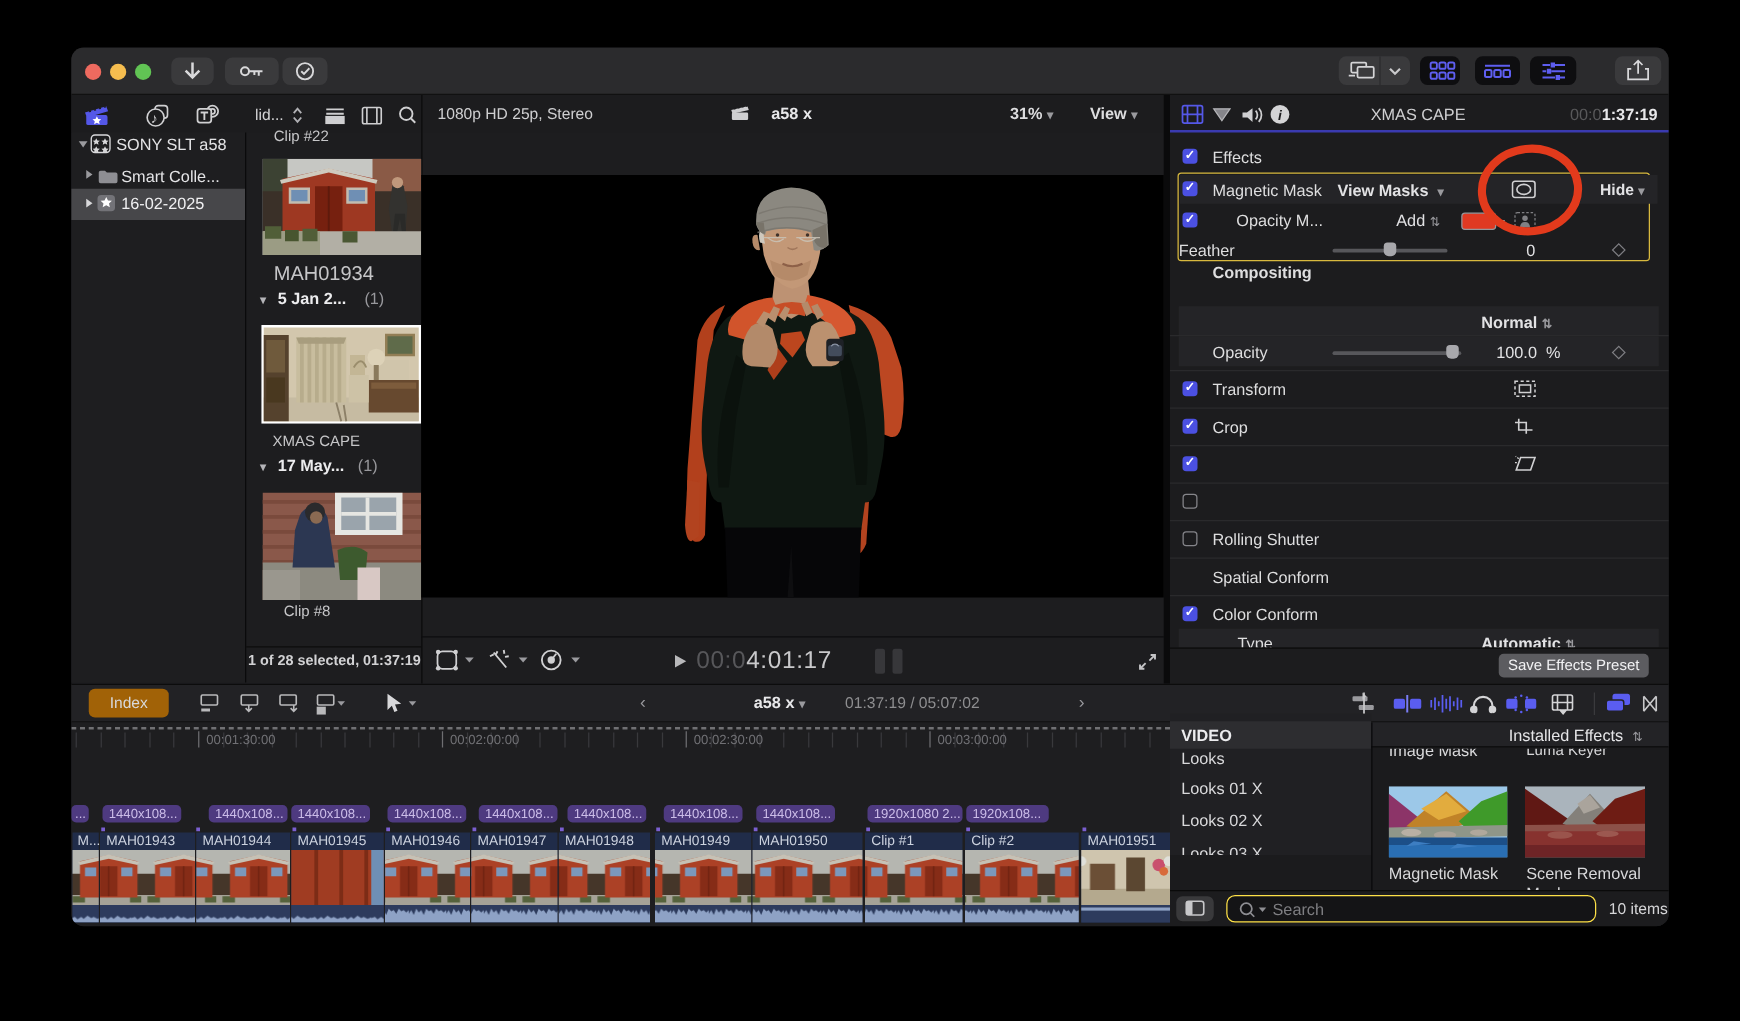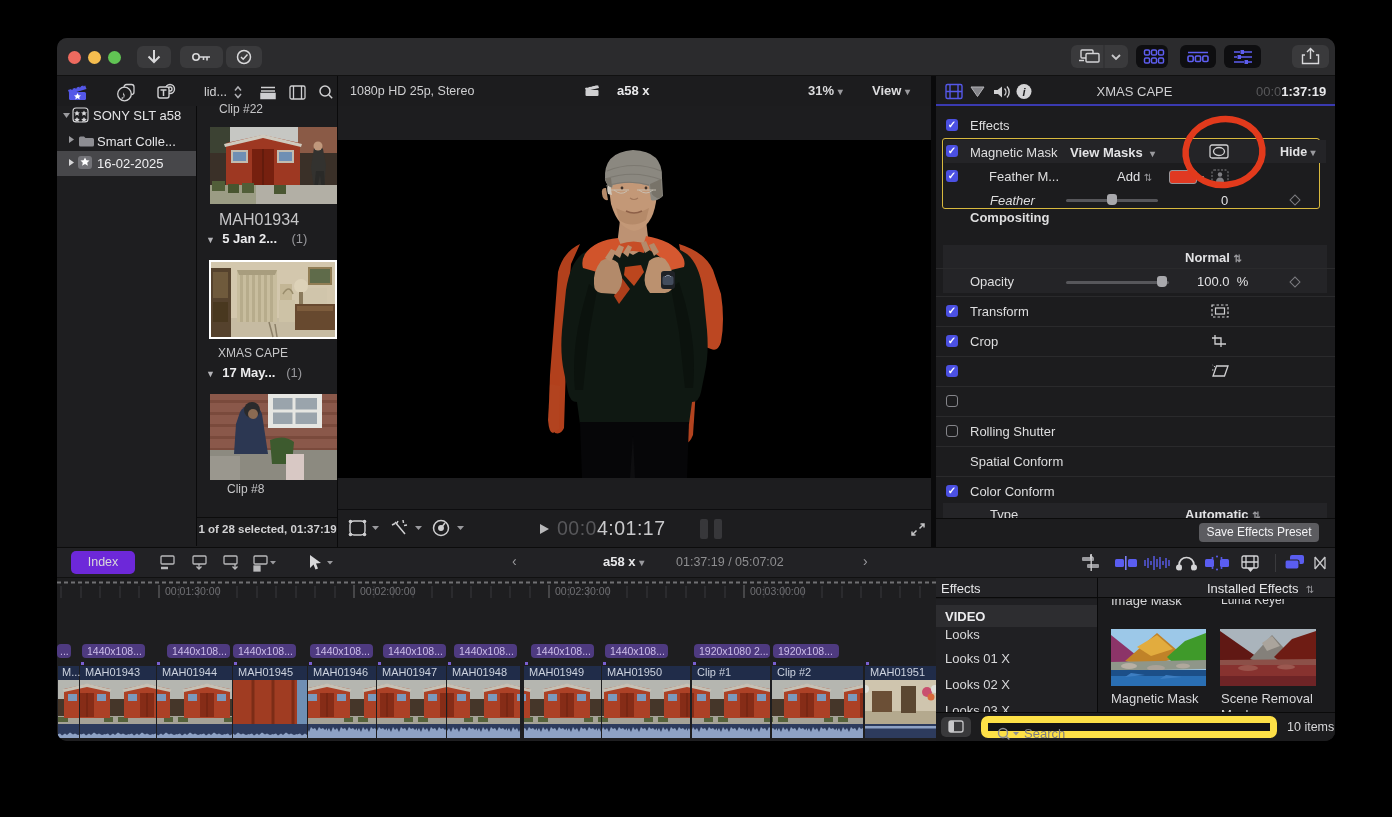--- a/index.html
+++ b/index.html
@@ -388,30 +388,30 @@
   <div class="abs" style="left:887px;top:102px;width:382px;height:23px;background:#242427;"></div>
   <div class="ckb" style="left:889px;top:107px;">✓</div>
   <div class="irow" style="top:107px;"><span style="margin-left:27px;">Magnetic Mask</span></div>
   <div class="abs tl" style="left:1013px;top:107px;font-weight:bold;color:#e2e2e4;">View Masks&nbsp; <span class="chev" style="font-size:10px;">▾</span></div>
   <svg class="abs" style="left:1152px;top:106px;" width="20" height="15" viewBox="0 0 20 15">
     <rect x="1" y="1" width="18" height="13" rx="2" stroke="#d0d0d2" stroke-width="1.3" fill="none"></rect>
     <ellipse cx="10" cy="7.5" rx="5.5" ry="4" stroke="#d0d0d2" stroke-width="1.3" fill="none"></ellipse>
   </svg>
   <div class="abs tl" style="left:1223px;top:107px;font-size:12.5px;font-weight:bold;">Hide <span class="chev" style="font-size:10px;">▾</span></div>
   <div class="ckb" style="left:889px;top:132px;">✓</div>
-  <div class="irow" style="top:131px;"><span style="margin-left:46px;">Feather M...</span></div>
+  <div class="irow" style="top:131px;"><span style="margin-left:46px;">Opacity M...</span></div>
   <div class="abs tl" style="left:1060px;top:131px;">Add <span class="chev" style="font-size:10px;">⇅</span></div>
   <div class="abs" style="left:1112px;top:132px;width:28px;height:14px;background:#e03922;border:1px solid #97979b;border-radius:3px;"></div>
   <div class="abs" style="left:1143px;top:135px;font-size:8px;color:#9a9a9e;">▾</div>
   <svg class="abs" style="left:1154px;top:131px;" width="18" height="15" viewBox="0 0 18 15">
     <rect x="1" y="1" width="16" height="13" rx="2" stroke="#808084" stroke-width="1" stroke-dasharray="2 1.5" fill="none"></rect>
     <circle cx="9" cy="5.5" r="2.2" fill="#808084"></circle>
       <path d="M5 13 q0-4.5 4-4.5 q4 0 4 4.5Z" fill="#808084"></path>
   </svg>
-  <div class="irow" style="top:155px;"><span style="margin-left:47px;font-style:italic;">Feather</span></div>
+  <div class="irow" style="top:155px;"><span style="">Feather</span></div>
   <div class="slider" style="left:1009px;top:161px;width:92px;"></div>
   <div class="sthumb" style="left:1050px;top:156px;"></div>
   <div class="abs tl" style="left:1164px;top:155px;">0</div>
   <div class="diamond" style="left:1234px;top:158px;"></div>
 
   <svg class="abs" style="left:1115px;top:72px;" width="110" height="90" viewBox="0 0 110 90">
     <ellipse cx="52" cy="42" rx="38.5" ry="33" fill="none" stroke="#e23a1c" stroke-width="6.5" transform="rotate(-6 52 42)"></ellipse>
   </svg>
 
   <div class="irow" style="top:172px;font-weight:bold;"><span style="margin-left:27px;">Compositing</span></div>
@@ -455,21 +455,21 @@
   <div class="ckb" style="left:889px;top:447px;">✓</div>
   <div class="irow" style="top:446px;"><span style="margin-left:27px;">Color Conform</span></div>
   <div class="rowbg" style="top:465px;height:15px;"></div>
   <div class="irow" style="top:469px;"><span style="margin-left:47px;">Type</span></div>
   <div class="abs tl" style="left:1128px;top:469px;font-weight:bold;">Automatic <span class="chev" style="font-size:10px;">⇅</span></div>
 
   <div class="abs" style="left:879px;top:480px;width:399px;height:29px;background:#1c1c1e;border-top:1px solid #0b0b0b;"></div>
   <div class="abs" style="left:1142px;top:485px;width:120px;height:19px;background:#5c5c60;border-radius:4px;text-align:center;font-size:12px;line-height:19px;color:#f2f2f4;">Save Effects Preset</div>
 
   <div class="abs" style="left:0;top:509px;width:1278px;height:31px;background:#222225;border-top:1px solid #0c0c0c;border-bottom:1px solid #111;"></div>
-  <div class="abs" style="left:14px;top:513px;width:64px;height:23px;background:#6d28d9;border-radius:5px;text-align:center;line-height:22px;font-size:12.5px;color:#d8d8da;">Index</div>
+  <div class="abs" style="left:14px;top:513px;width:64px;height:23px;background:#a16207;border-radius:5px;text-align:center;line-height:22px;font-size:12.5px;color:#d8d8da;">Index</div>
   <svg class="abs" style="left:100px;top:514px;" width="190" height="22" viewBox="0 0 190 22">
     <g stroke="#b9b9bb" stroke-width="1.3" fill="none">
       <rect x="4" y="4" width="13" height="8" rx="1"></rect>
         <path d="M4 16 h7" stroke-width="2.5"></path>
       <rect x="36" y="4" width="13" height="8" rx="1"></rect>
         <path d="M42 12 v5 M39.5 14.5 l2.5 2.5 2.5-2.5"></path>
       <rect x="67" y="4" width="13" height="8" rx="1"></rect>
         <path d="M78 12 v5 M75.5 14.5 l2.5 2.5 2.5-2.5"></path>
       <rect x="97" y="4" width="13" height="8" rx="1"></rect>
         <rect x="97" y="14" width="6" height="5" fill="#b9b9bb"></rect>
@@ -688,21 +688,21 @@
   <div class="badge" style="left:397px;width:63px;">1440x108...</div>
   <div class="badge" style="left:474px;width:63px;">1440x108...</div>
   <div class="badge" style="left:548px;width:63px;">1440x108...</div>
   <div class="badge" style="left:637px;width:76px;">1920x1080 2...</div>
   <div class="badge" style="left:716px;width:66px;">1920x108...</div>
 
   <div class="abs" style="left:879px;top:540px;width:399px;height:163px;background:#1b1b1d;"></div>
   <div class="abs" style="left:879px;top:540px;width:399px;height:20px;background:#232326;border-bottom:1px solid #0a0a0a;"></div>
   <div class="abs" style="left:884px;top:543px;font-size:13px;color:#e6e6e8;">Effects</div>
   <div class="abs" style="left:1150px;top:543px;font-size:13px;color:#e6e6e8;">Installed Effects &nbsp;<span class="chev" style="font-size:10px;">⇅</span></div>
-  <div class="abs" style="left:879px;top:561px;width:161px;height:113px;background:#202023;overflow:hidden;">
+  <div class="abs" style="left:879px;top:533px;width:161px;height:113px;background:#202023;overflow:hidden;">
     <div class="abs" style="left:0;top:6px;width:161px;height:22px;background:#2d2d30;"></div>
     <div class="abs" style="left:9px;top:10px;font-size:13px;font-weight:bold;color:#ececee;">VIDEO</div>
     <div class="abs" style="left:9px;top:28px;font-size:13px;color:#d8d8da;">Looks</div>
     <div class="abs" style="left:9px;top:52px;font-size:13px;color:#d8d8da;">Looks 01 X</div>
     <div class="abs" style="left:9px;top:78px;font-size:13px;color:#d8d8da;">Looks 02 X</div>
     <div class="abs" style="left:9px;top:104px;font-size:13px;color:#d8d8da;">Looks 03 X</div>
   </div>
   <div class="abs" style="left:1040px;top:540px;width:1px;height:134px;background:#09090a;"></div>
   <div class="abs" style="left:1041px;top:561px;width:237px;height:113px;overflow:hidden;">
     <div class="abs" style="left:13px;top:-6px;font-size:13px;color:#d8d8da;">Image Mask</div>
@@ -738,21 +738,21 @@
     </svg>
   </div>
 
   <div class="abs" style="left:879px;top:674px;width:399px;height:29px;background:#1c1c1e;border-top:1px solid #0a0a0a;"></div>
   <div class="abs" style="left:884px;top:679px;width:30px;height:20px;background:#39393b;border-radius:5px;">
     <svg width="30" height="20" viewBox="0 0 30 20">
         <rect x="8" y="4" width="14" height="11" rx="2" stroke="#c8c8ca" stroke-width="1.3" fill="none"></rect>
         <rect x="8" y="4" width="5" height="11" rx="1" fill="#c8c8ca"></rect>
       </svg>
   </div>
-  <div class="abs" style="left:924px;top:678px;width:296px;height:22px;background:#141416;border:7px solid #fde047;border-radius:7px;">
+  <div class="abs" style="left:924px;top:678px;width:296px;height:22px;background:#141416;border:1px solid #fde047;border-radius:7px;">
     <svg width="26" height="20" viewBox="0 0 26 20" style="margin:1px 0 0 6px;">
         <g stroke="#8e8e93" stroke-width="1.4" fill="none">
           <circle cx="9" cy="9" r="4.5"></circle>
           <path d="M12.4 12.4 l3 3"></path>
         </g>
         <path d="M19 8 l3 3.5 3-3.5" fill="#8e8e93"></path>
       </svg>
     <span style="position:absolute;left:36px;top:3px;font-size:13px;color:#7e7e82;">Search</span>
   </div>
   <div class="abs" style="left:1230px;top:682px;font-size:12.5px;color:#d6d6d8;">10 items</div>

